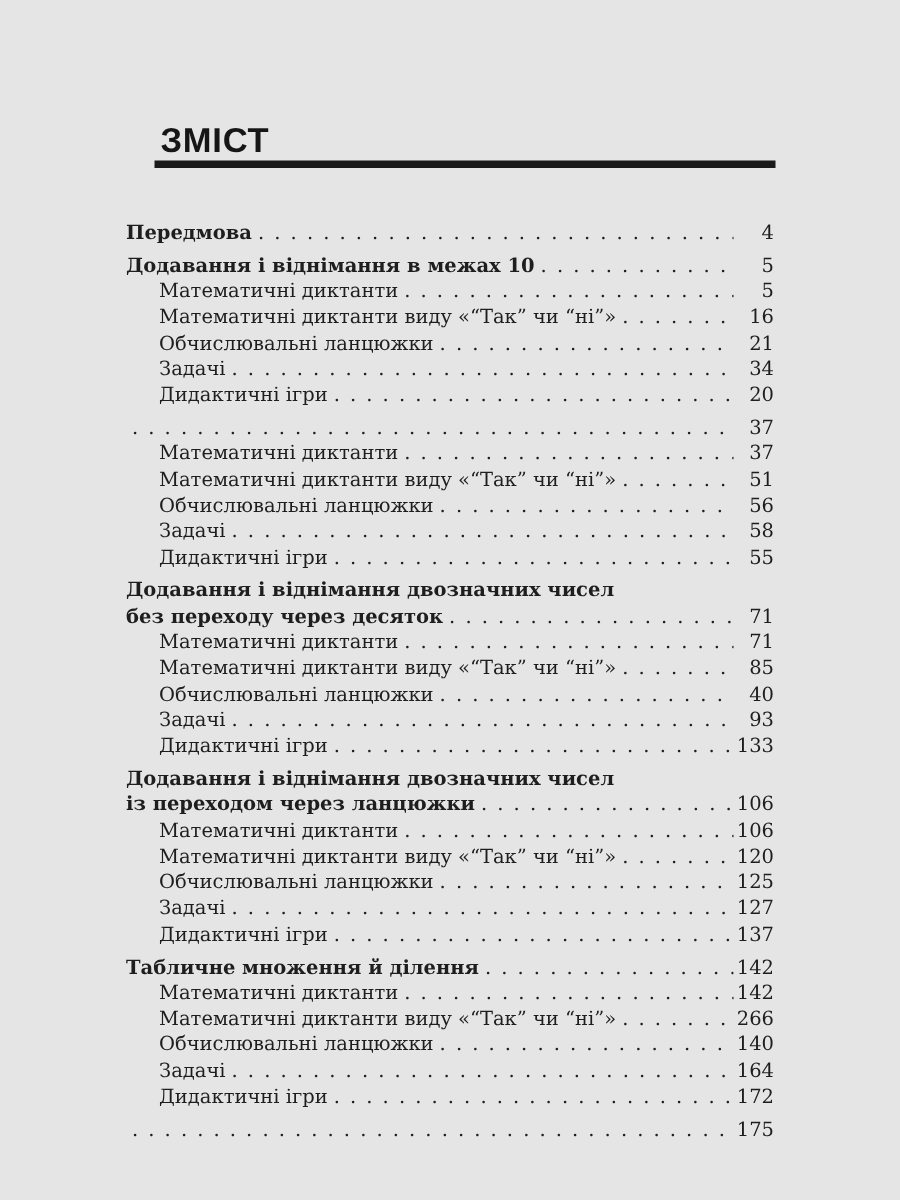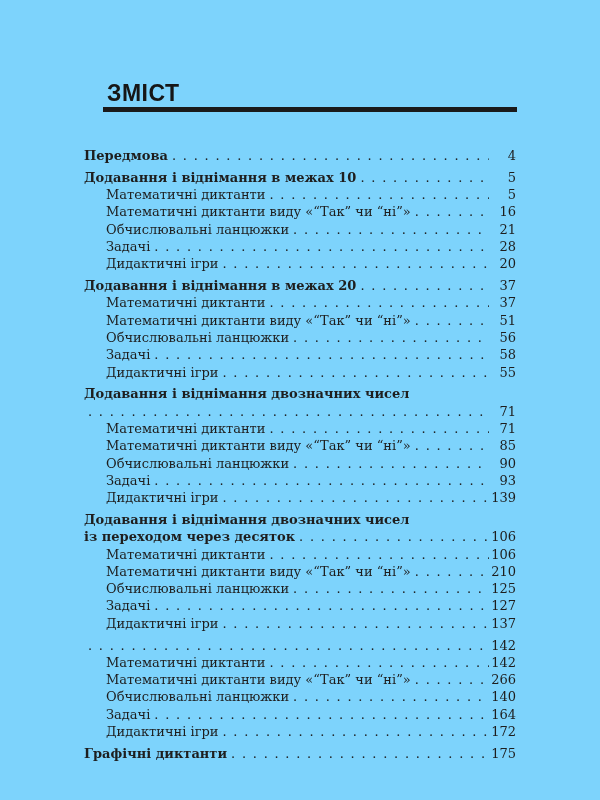--- a/index.html
+++ b/index.html
@@ -6,21 +6,21 @@
   body {
     width: 600px; height: 800px;
     background: #ffffff;
     font-family: "DejaVu Serif", serif;
     color: #1e1e1e;
     overflow: hidden;
   }
   .page {
     position: relative;
     width: 600px; height: 800px;
-    background: #7dd3fc;
+    background: #e5e5e5;
   }
   .title-block {
     position: absolute;
     left: 103px; top: 82px;
     width: 414px;
   }
   .page-title {
     margin: 0 0 0 4px;
     font-family: "Liberation Sans", sans-serif;
     font-weight: bold;
@@ -95,29 +95,28 @@
     <span class="pagenum">16</span>
   </div>
       <div class="row indent">
     <span class="label">Обчислювальні ланцюжки</span>
     <span class="leader">. . . . . . . . . . . . . . . . . . . . . . . . . . . . . . . . . . . . . . . . . . . . . . . . . . . . . . . . . . . . . . . . . . . . . . . . . . . . . . . . . . . . . . . . . . </span>
     <span class="pagenum">21</span>
   </div>
       <div class="row indent">
     <span class="label">Задачі</span>
     <span class="leader">. . . . . . . . . . . . . . . . . . . . . . . . . . . . . . . . . . . . . . . . . . . . . . . . . . . . . . . . . . . . . . . . . . . . . . . . . . . . . . . . . . . . . . . . . . </span>
-    <span class="pagenum">28</span>
+    <span class="pagenum">34</span>
   </div>
       <div class="row indent">
     <span class="label">Дидактичні ігри</span>
     <span class="leader">. . . . . . . . . . . . . . . . . . . . . . . . . . . . . . . . . . . . . . . . . . . . . . . . . . . . . . . . . . . . . . . . . . . . . . . . . . . . . . . . . . . . . . . . . . </span>
     <span class="pagenum">20</span>
   </div>
       <div class="row bold sec">
-    <span class="label">Додавання і віднімання в межах 20</span>
     <span class="leader">. . . . . . . . . . . . . . . . . . . . . . . . . . . . . . . . . . . . . . . . . . . . . . . . . . . . . . . . . . . . . . . . . . . . . . . . . . . . . . . . . . . . . . . . . . </span>
     <span class="pagenum">37</span>
   </div>
       <div class="row indent">
     <span class="label">Математичні диктанти</span>
     <span class="leader">. . . . . . . . . . . . . . . . . . . . . . . . . . . . . . . . . . . . . . . . . . . . . . . . . . . . . . . . . . . . . . . . . . . . . . . . . . . . . . . . . . . . . . . . . . </span>
     <span class="pagenum">37</span>
   </div>
       <div class="row indent">
     <span class="label">Математичні диктанти виду «“Так” чи “ні”»</span>
@@ -138,84 +137,86 @@
     <span class="label">Дидактичні ігри</span>
     <span class="leader">. . . . . . . . . . . . . . . . . . . . . . . . . . . . . . . . . . . . . . . . . . . . . . . . . . . . . . . . . . . . . . . . . . . . . . . . . . . . . . . . . . . . . . . . . . </span>
     <span class="pagenum">55</span>
   </div>
       <div class="row bold sec">
     <span class="label">Додавання і віднімання двозначних чисел</span>
     <span class="leader"></span>
     <span class="pagenum"></span>
   </div>
       <div class="row bold">
+    <span class="label">без переходу через десяток</span>
     <span class="leader">. . . . . . . . . . . . . . . . . . . . . . . . . . . . . . . . . . . . . . . . . . . . . . . . . . . . . . . . . . . . . . . . . . . . . . . . . . . . . . . . . . . . . . . . . . </span>
     <span class="pagenum">71</span>
   </div>
       <div class="row indent">
     <span class="label">Математичні диктанти</span>
     <span class="leader">. . . . . . . . . . . . . . . . . . . . . . . . . . . . . . . . . . . . . . . . . . . . . . . . . . . . . . . . . . . . . . . . . . . . . . . . . . . . . . . . . . . . . . . . . . </span>
     <span class="pagenum">71</span>
   </div>
       <div class="row indent">
     <span class="label">Математичні диктанти виду «“Так” чи “ні”»</span>
     <span class="leader">. . . . . . . . . . . . . . . . . . . . . . . . . . . . . . . . . . . . . . . . . . . . . . . . . . . . . . . . . . . . . . . . . . . . . . . . . . . . . . . . . . . . . . . . . . </span>
     <span class="pagenum">85</span>
   </div>
       <div class="row indent">
     <span class="label">Обчислювальні ланцюжки</span>
     <span class="leader">. . . . . . . . . . . . . . . . . . . . . . . . . . . . . . . . . . . . . . . . . . . . . . . . . . . . . . . . . . . . . . . . . . . . . . . . . . . . . . . . . . . . . . . . . . </span>
-    <span class="pagenum">90</span>
+    <span class="pagenum">40</span>
   </div>
       <div class="row indent">
     <span class="label">Задачі</span>
     <span class="leader">. . . . . . . . . . . . . . . . . . . . . . . . . . . . . . . . . . . . . . . . . . . . . . . . . . . . . . . . . . . . . . . . . . . . . . . . . . . . . . . . . . . . . . . . . . </span>
     <span class="pagenum">93</span>
   </div>
       <div class="row indent">
     <span class="label">Дидактичні ігри</span>
     <span class="leader">. . . . . . . . . . . . . . . . . . . . . . . . . . . . . . . . . . . . . . . . . . . . . . . . . . . . . . . . . . . . . . . . . . . . . . . . . . . . . . . . . . . . . . . . . . </span>
-    <span class="pagenum">139</span>
+    <span class="pagenum">133</span>
   </div>
       <div class="row bold sec">
     <span class="label">Додавання і віднімання двозначних чисел</span>
     <span class="leader"></span>
     <span class="pagenum"></span>
   </div>
       <div class="row bold">
-    <span class="label">із переходом через десяток</span>
+    <span class="label">із переходом через ланцюжки</span>
     <span class="leader">. . . . . . . . . . . . . . . . . . . . . . . . . . . . . . . . . . . . . . . . . . . . . . . . . . . . . . . . . . . . . . . . . . . . . . . . . . . . . . . . . . . . . . . . . . </span>
     <span class="pagenum">106</span>
   </div>
       <div class="row indent">
     <span class="label">Математичні диктанти</span>
     <span class="leader">. . . . . . . . . . . . . . . . . . . . . . . . . . . . . . . . . . . . . . . . . . . . . . . . . . . . . . . . . . . . . . . . . . . . . . . . . . . . . . . . . . . . . . . . . . </span>
     <span class="pagenum">106</span>
   </div>
       <div class="row indent">
     <span class="label">Математичні диктанти виду «“Так” чи “ні”»</span>
     <span class="leader">. . . . . . . . . . . . . . . . . . . . . . . . . . . . . . . . . . . . . . . . . . . . . . . . . . . . . . . . . . . . . . . . . . . . . . . . . . . . . . . . . . . . . . . . . . </span>
-    <span class="pagenum">210</span>
+    <span class="pagenum">120</span>
   </div>
       <div class="row indent">
     <span class="label">Обчислювальні ланцюжки</span>
     <span class="leader">. . . . . . . . . . . . . . . . . . . . . . . . . . . . . . . . . . . . . . . . . . . . . . . . . . . . . . . . . . . . . . . . . . . . . . . . . . . . . . . . . . . . . . . . . . </span>
     <span class="pagenum">125</span>
   </div>
       <div class="row indent">
     <span class="label">Задачі</span>
     <span class="leader">. . . . . . . . . . . . . . . . . . . . . . . . . . . . . . . . . . . . . . . . . . . . . . . . . . . . . . . . . . . . . . . . . . . . . . . . . . . . . . . . . . . . . . . . . . </span>
     <span class="pagenum">127</span>
   </div>
       <div class="row indent">
     <span class="label">Дидактичні ігри</span>
     <span class="leader">. . . . . . . . . . . . . . . . . . . . . . . . . . . . . . . . . . . . . . . . . . . . . . . . . . . . . . . . . . . . . . . . . . . . . . . . . . . . . . . . . . . . . . . . . . </span>
     <span class="pagenum">137</span>
   </div>
       <div class="row bold sec">
+    <span class="label">Табличне множення й ділення</span>
     <span class="leader">. . . . . . . . . . . . . . . . . . . . . . . . . . . . . . . . . . . . . . . . . . . . . . . . . . . . . . . . . . . . . . . . . . . . . . . . . . . . . . . . . . . . . . . . . . </span>
     <span class="pagenum">142</span>
   </div>
       <div class="row indent">
     <span class="label">Математичні диктанти</span>
     <span class="leader">. . . . . . . . . . . . . . . . . . . . . . . . . . . . . . . . . . . . . . . . . . . . . . . . . . . . . . . . . . . . . . . . . . . . . . . . . . . . . . . . . . . . . . . . . . </span>
     <span class="pagenum">142</span>
   </div>
       <div class="row indent">
     <span class="label">Математичні диктанти виду «“Так” чи “ні”»</span>
@@ -231,18 +232,17 @@
     <span class="label">Задачі</span>
     <span class="leader">. . . . . . . . . . . . . . . . . . . . . . . . . . . . . . . . . . . . . . . . . . . . . . . . . . . . . . . . . . . . . . . . . . . . . . . . . . . . . . . . . . . . . . . . . . </span>
     <span class="pagenum">164</span>
   </div>
       <div class="row indent">
     <span class="label">Дидактичні ігри</span>
     <span class="leader">. . . . . . . . . . . . . . . . . . . . . . . . . . . . . . . . . . . . . . . . . . . . . . . . . . . . . . . . . . . . . . . . . . . . . . . . . . . . . . . . . . . . . . . . . . </span>
     <span class="pagenum">172</span>
   </div>
       <div class="row bold sec">
-    <span class="label">Графічні диктанти</span>
     <span class="leader">. . . . . . . . . . . . . . . . . . . . . . . . . . . . . . . . . . . . . . . . . . . . . . . . . . . . . . . . . . . . . . . . . . . . . . . . . . . . . . . . . . . . . . . . . . </span>
     <span class="pagenum">175</span>
   </div>
     </div>
 </div>
 
 </body></html>

